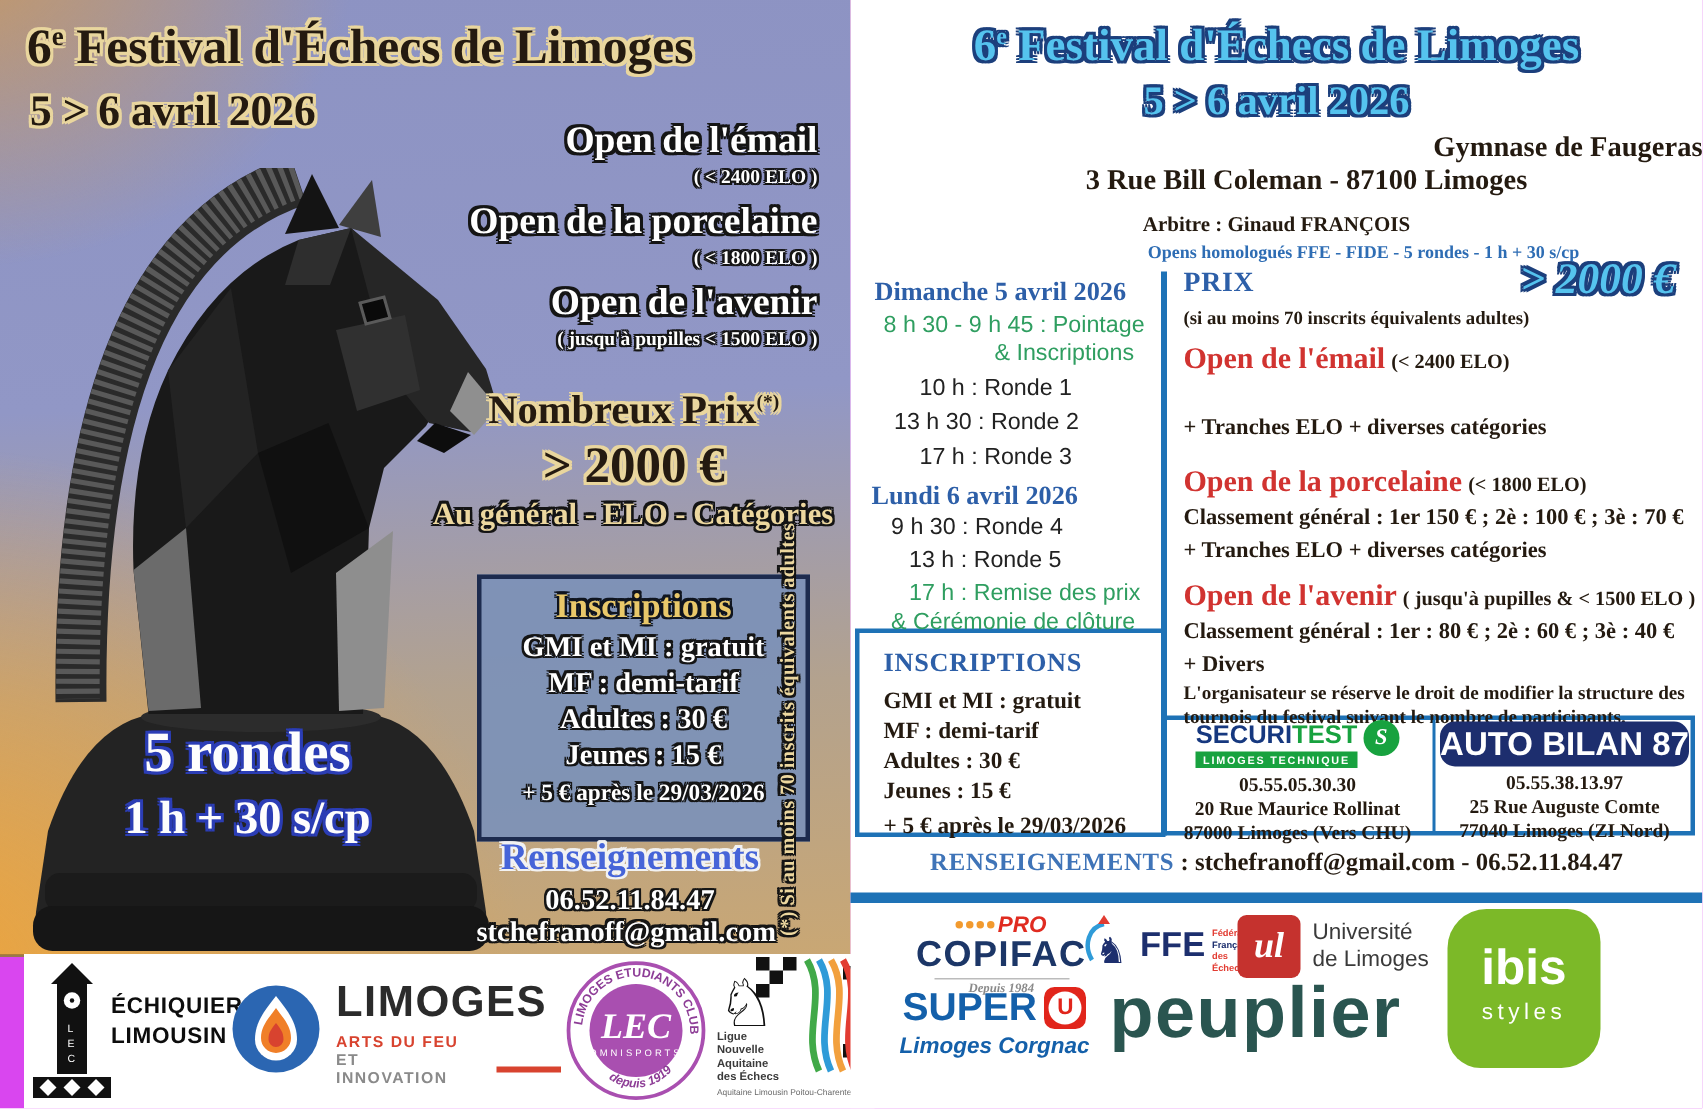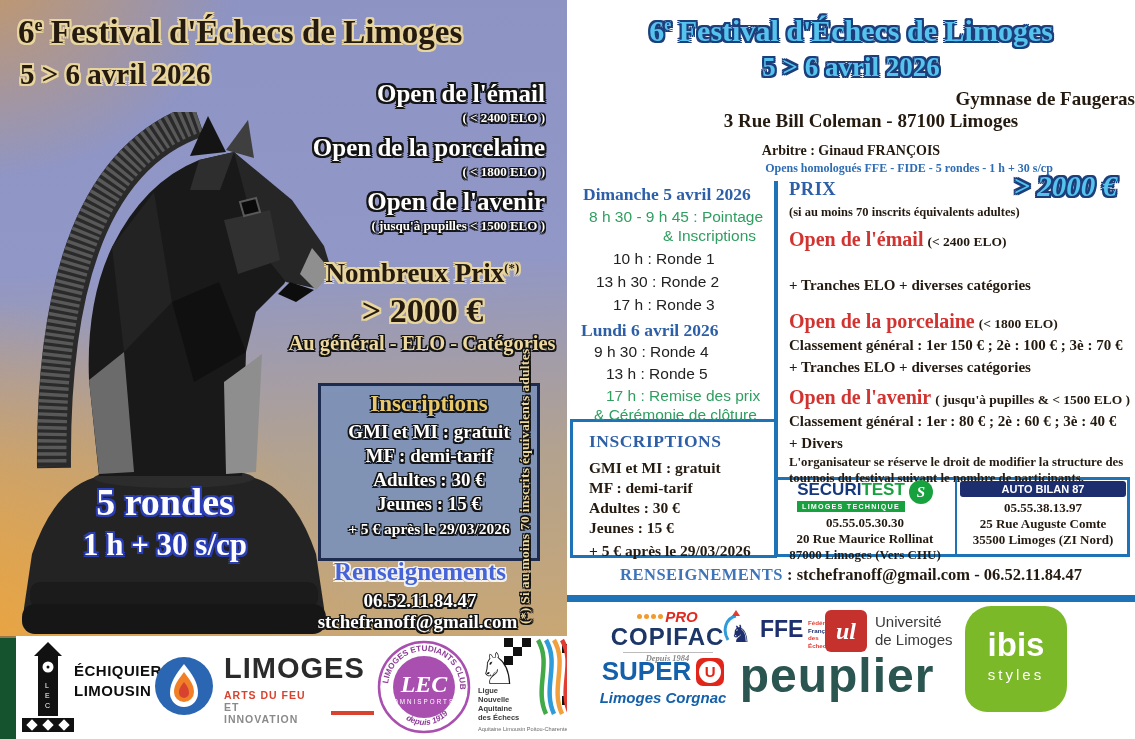--- a/index.html
+++ b/index.html
@@ -1,16 +1,16 @@
 <!DOCTYPE html>
 <html><head>
 <meta charset="utf-8">
 <style>
   html,body{margin:0;padding:0;background:#fff;}
-  .canvas{position:relative;width:1135px;height:739px;background:#14532d;overflow:hidden;
+  .canvas{position:relative;width:1135px;height:739px;background:#d946ef;overflow:hidden;
           font-family:"Liberation Serif",serif;-webkit-font-smoothing:antialiased;}
   .abs{position:absolute;}
 
   
   .poster{position:absolute;left:0;top:0;width:567px;height:636px;overflow:hidden;
     background:
       radial-gradient(120% 95% at -8% 102%, #eca43d 0%, rgba(236,164,61,0) 58%),
       radial-gradient(85% 60% at -5% -5%, rgba(202,153,94,.95) 0%, rgba(202,153,94,0) 55%),
       linear-gradient(178deg, #8d93c3 0%, #9197c6 42%, #b3a28e 72%, #c9a774 100%);
     border-bottom:2px solid rgba(125,95,45,.55);}
@@ -270,24 +270,24 @@
         </div>
         <div style="width:24px;height:24px;border-radius:50%;background:#18a23f;color:#fff;font-weight:bold;font-style:italic;
                     font-family:'Liberation Serif',serif;font-size:15px;line-height:24px;text-align:center;">S</div>
       </div>
       <div class="serifb" style="font-size:13px;margin-top:3px;">05.55.05.30.30</div>
       <div class="serifb" style="font-size:13px;">20 Rue Maurice Rollinat</div>
       <div class="serifb" style="font-size:13px;">87000 Limoges (Vers CHU)</div>
     </div>
     <div class="line" style="left:388px;top:480px;width:2px;height:74px;"></div>
     <div class="abs" style="left:393px;top:481px;width:166px;text-align:center;">
-      <div class="navy-badge" style="font-size:11px;padding:2px 0;">AUTO BILAN 87</div>
+      <div class="navy-badge" style="font-size:22px;padding:2px 0;border-radius:10px;">AUTO BILAN 87</div>
       <div class="serifb" style="font-size:13px;margin-top:3px;">05.55.38.13.97</div>
       <div class="serifb" style="font-size:13px;">25 Rue Auguste Comte</div>
-      <div class="serifb" style="font-size:13px;">35500 Limoges (ZI Nord)</div>
+      <div class="serifb" style="font-size:13px;">77040 Limoges (ZI Nord)</div>
     </div>
 
     <div class="abs serifb" style="left:0;top:565px;width:568px;text-align:center;font-size:16.5px;white-space:nowrap;">
       <span style="color:#3f74b8;letter-spacing:.5px;">RENSEIGNEMENTS</span><span> : stchefranoff@gmail.com - 06.52.11.84.47</span>
     </div>
     <div class="line" style="left:0;top:595px;width:568px;height:7px;"></div>
 
     <div class="abs" style="left:28px;top:608px;width:145px;text-align:center;">
       <div style="display:flex;justify-content:center;align-items:center;gap:2px;">
         <span style="display:inline-flex;gap:2px;">

